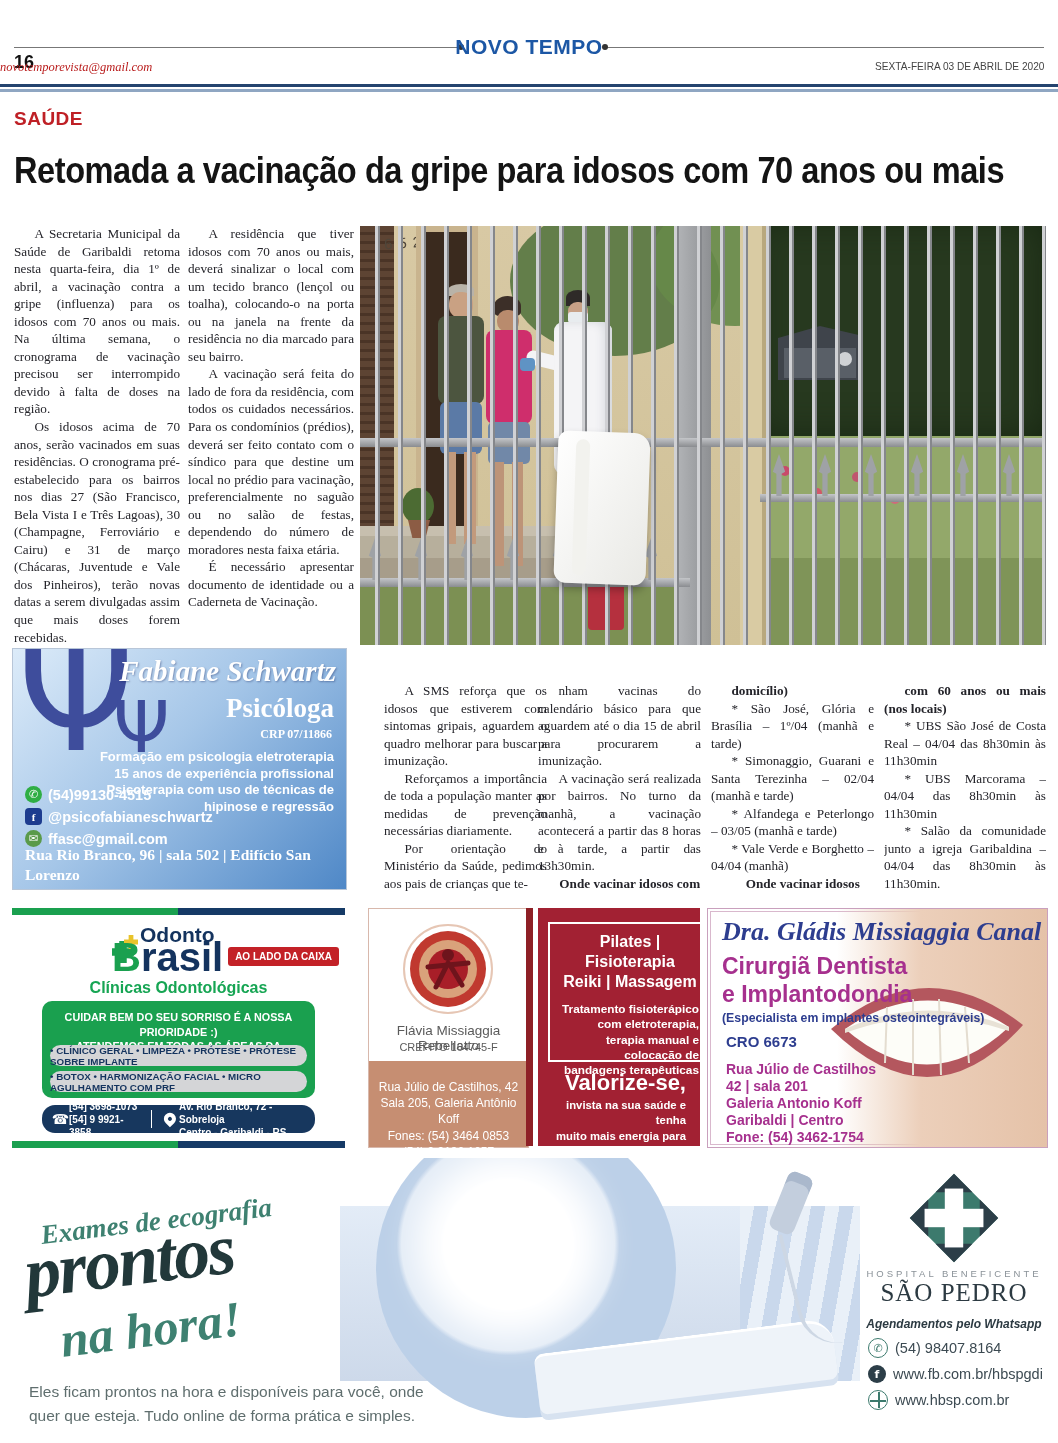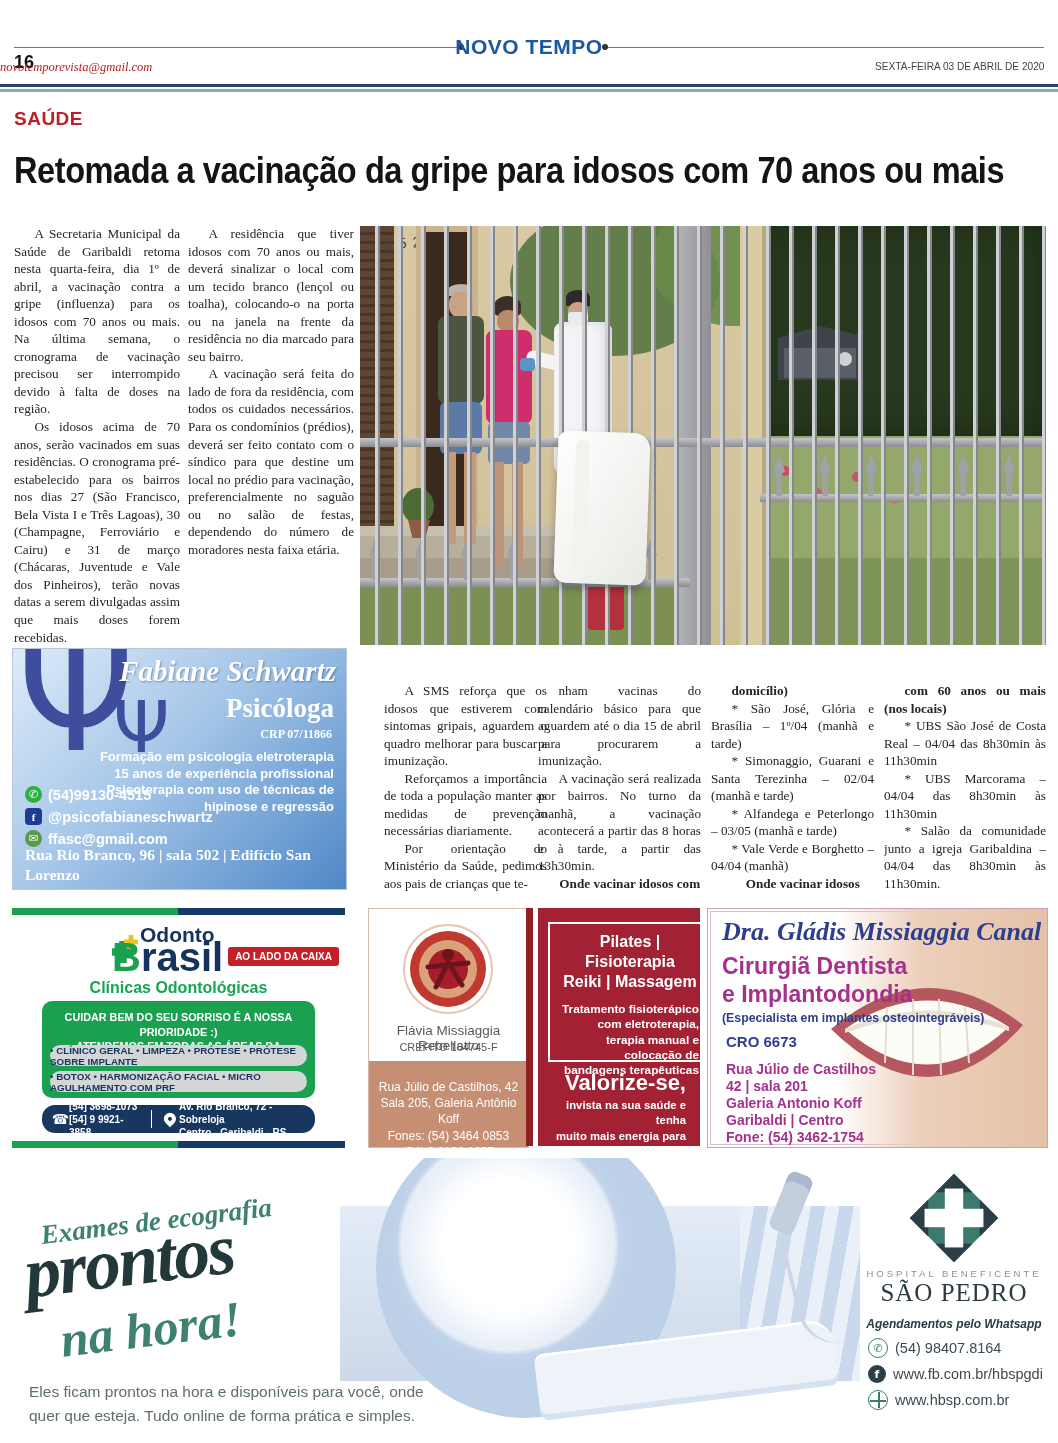--- a/index.html
+++ b/index.html
@@ -250,20 +250,21 @@
   <div class="section">SAÚDE</div>
   <div class="headline">Retomada a vacinação da gripe para idosos com 70 anos ou mais</div>
 
   <div class="ncol" style="left:14px;top:225px;width:166px;height:420px;">
     <p>A Secretaria Municipal da Saúde de Garibaldi retoma nesta quarta-feira, dia 1º de abril, a vacinação contra a gripe (influenza) para os idosos com 70 anos ou mais. Na última semana, o cronograma de vacinação precisou ser interrompido devido à falta de doses na região.</p>
     <p>Os idosos acima de 70 anos, serão vacinados em suas residências. O cronograma pré-estabelecido para os bairros nos dias 27 (São Francisco, Bela Vista I e Três Lagoas), 30 (Champagne, Ferroviário e Cairu) e 31 de março (Chácaras, Juventude e Vale dos Pinheiros), terão novas datas a serem divulgadas assim que mais doses forem recebidas.</p>
   </div>
   <div class="ncol" style="left:188px;top:225px;width:166px;height:420px;">
     <p>A residência que tiver idosos com 70 anos ou mais, deverá sinalizar o local com um tecido branco (lençol ou toalha), colocando-o na porta ou na janela na frente da residência no dia marcado para seu bairro.</p>
     <p>A vacinação será feita do lado de fora da residência, com todos os cuidados necessários. Para os condomínios (prédios), deverá ser feito contato com o síndico para que destine um local no prédio para vacinação, preferencialmente no saguão ou no salão de festas, dependendo do número de moradores nesta faixa etária.</p>
+    <p>É necessário apresentar documento de identidade ou a Caderneta de Vacinação.</p>
   </div>
 
   <div class="photo">
 
     <div class="shutter"></div>
     <div class="house-num">652</div>
     <div class="door-frame"></div>
     <div class="door"></div>
     <div class="foli1"></div>
     <div class="foli2"></div>

